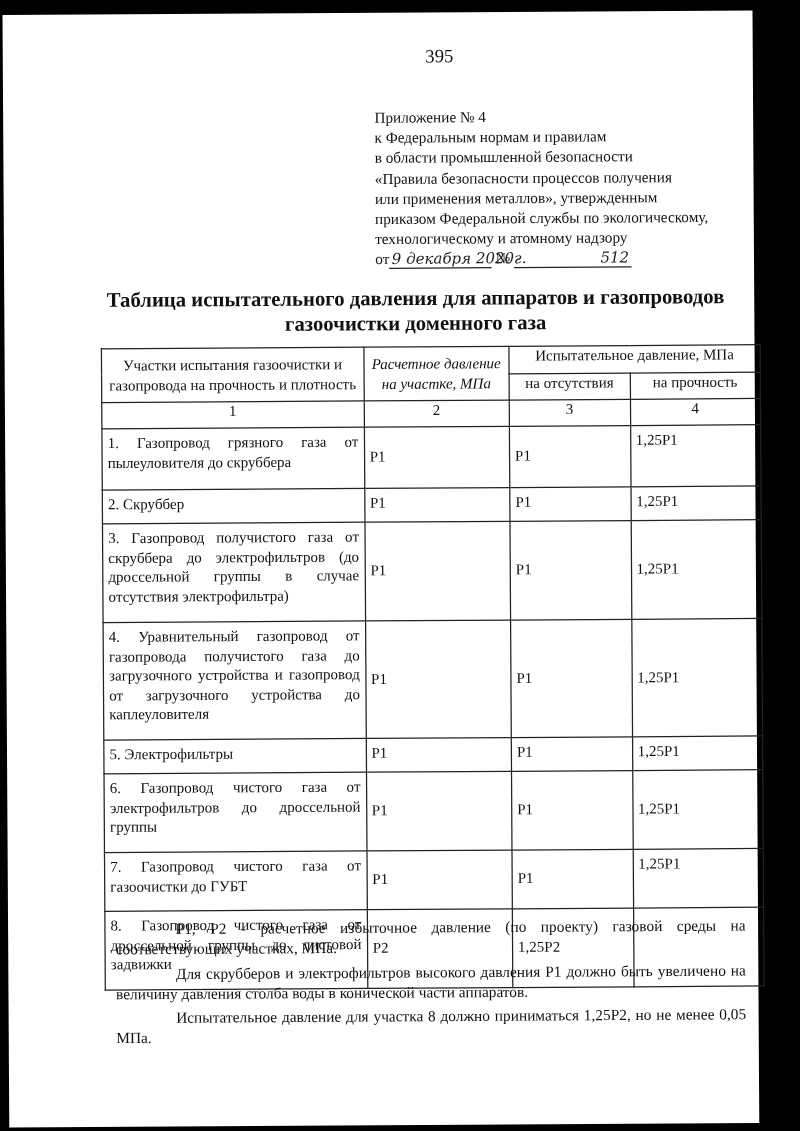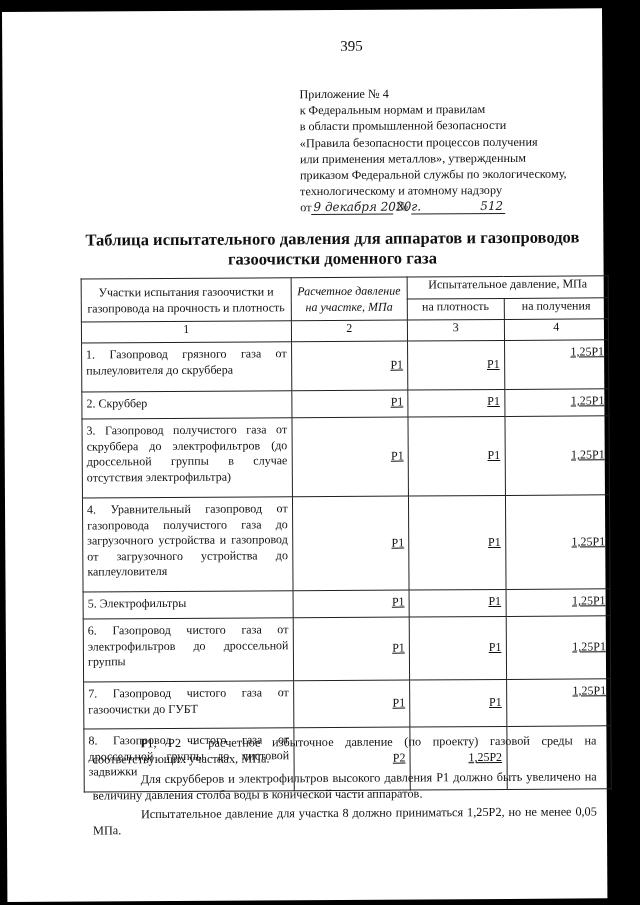--- a/index.html
+++ b/index.html
@@ -39,21 +39,21 @@
     }
     table.tbl th { text-align: center; vertical-align: top; }
     .c1 { width: 202px; }
     .c2 { width: 108px; font-style: italic; }
     .c3 { width: 88px; }
     .c4 { width: 96px; }
     .h-main { height: 36px; padding-top: 6px !important; }
     .h-sub { height: 18px; }
     .num-row td { text-align: center; height: 20px; vertical-align: top; }
     td.lbl { text-align: justify; text-align-last: left; vertical-align: top; padding-top: 4px !important; padding-bottom: 4px !important; }
-    td.val { text-align: right; vertical-align: middle; text-decoration: underline; }
+    td.val { text-align: left; vertical-align: middle; }
     td.val.top { vertical-align: top; padding-top: 4px !important; }
     tr.r1 td { height: 40px; }
     tr.r2 td { height: 18px; }
     tr.r3 td { height: 70px; }
     tr.r4 td { height: 85px; }
     tr.r5 td { height: 18px; }
     tr.r6 td { height: 54px; }
     tr.r7 td { height: 38px; }
     tr.r8 td { height: 54px; }
     .notes {
@@ -88,22 +88,22 @@
   </div>
 
   <table class="tbl">
     <tbody>
         <tr>
       <th class="c1 h-main" rowspan="2">Участки испытания газоочистки и газопровода на прочность и плотность</th>
       <th class="c2 h-main" rowspan="2">Расчетное давление на участке, МПа</th>
       <th colspan="2" class="h-sub">Испытательное давление, МПа</th>
     </tr>
     <tr>
-      <th class="c3 h-sub">на плотность</th>
-      <th class="c4 h-sub">на получения</th>
+      <th class="c3 h-sub">на отсутствия</th>
+      <th class="c4 h-sub">на прочность</th>
     </tr>
     <tr class="num-row">
       <td>1</td>
       <td>2</td>
       <td>3</td>
       <td>4</td>
     </tr>
     <tr class="r1">
       <td class="lbl">1. Газопровод грязного газа от пылеуловителя до скруббера</td>
       <td class="val">Р1</td>

